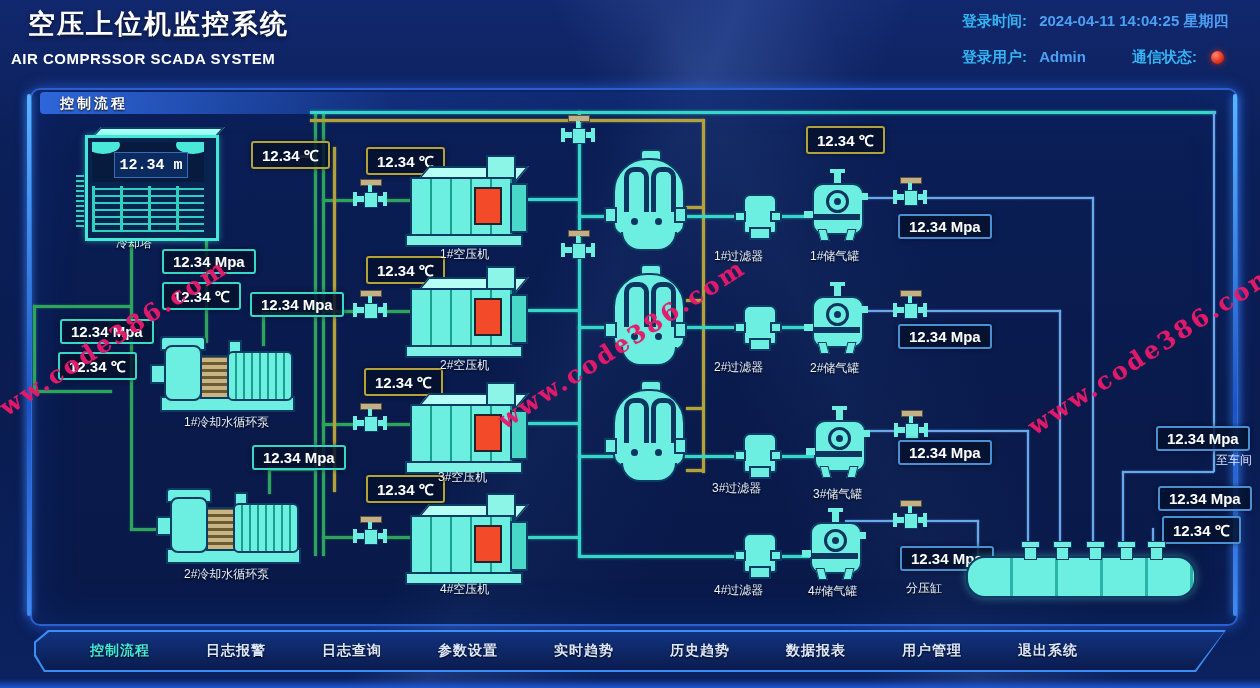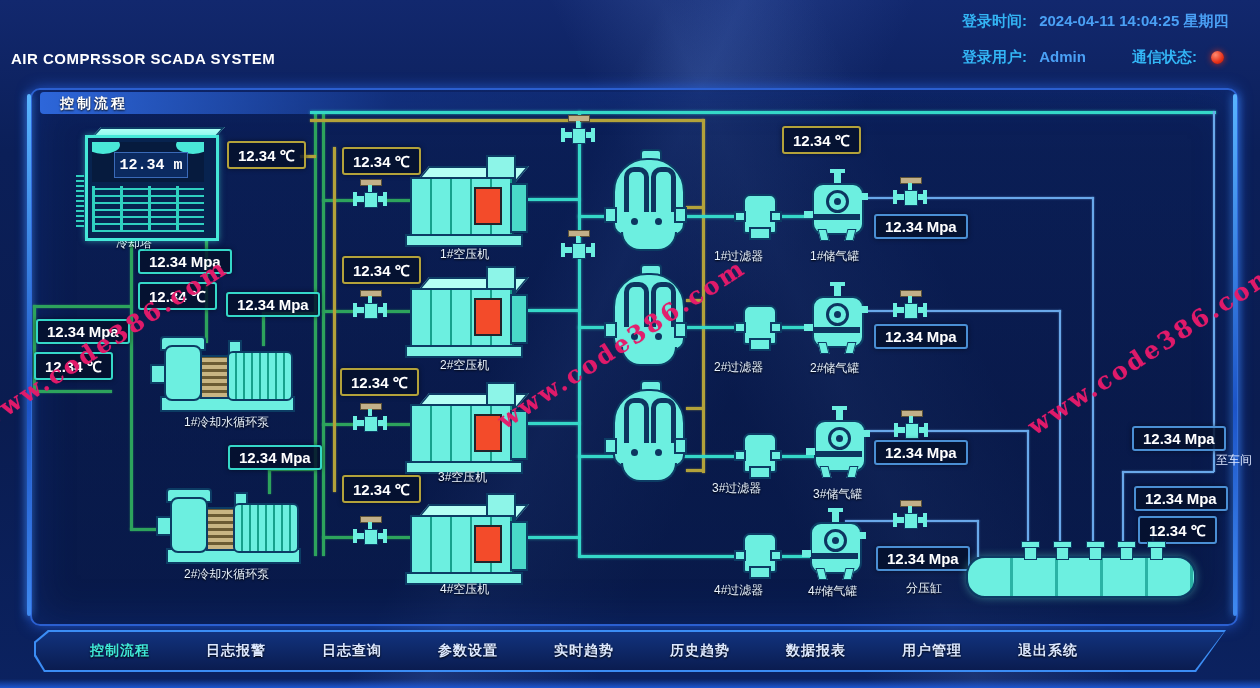--- a/index.html
+++ b/index.html
@@ -35,21 +35,21 @@
   
   .pipe{position:absolute;}
   .pipe.h{height:3px;} .pipe.v{width:3px;}
   .pg{background:#2da35c;box-shadow:0 0 2px rgba(45,163,92,.8);}
   .py{background:#b3a23a;box-shadow:0 0 2px rgba(179,162,58,.8);}
   .pc{background:#35d8c8;box-shadow:0 0 3px rgba(53,216,200,.7);}
   .pb{background:#69a8ea;box-shadow:0 0 2px rgba(105,168,234,.7);}
   .pb.h{height:2px;} .pb.v{width:2px;}
   
   .gauge{position:absolute;padding:2px 9px;font-size:15px;font-weight:bold;color:#fff;white-space:nowrap;
-    background:rgba(5,16,44,.85);border:2px solid;border-radius:3px;box-shadow:0 0 5px rgba(0,0,0,.5);}
+    background:rgba(5,16,44,.85);border:2px solid;border-radius:3px;box-shadow:0 0 5px rgba(0,0,0,.5);margin-left:24px;}
   .b-teal{border-color:#35d8c8;} .b-yellow{border-color:#b3a23a;} .b-blue{border-color:#4a8fd4;}
   .eq-label{position:absolute;font-size:12px;color:#eaf4ff;white-space:nowrap;text-shadow:0 1px 2px #000;}
   .sub-label{position:absolute;font-size:12px;color:#dfe8ff;white-space:nowrap;}
   
   .cyan{background:#6cefe0;border:2px solid #0c3c64;}
   
   .tower{position:absolute;left:85px;top:127px;width:135px;height:110px;font-family:Liberation Mono, monospace;}
   .tw-top{position:absolute;left:10px;top:0;width:120px;height:9px;background:#a9fff4;border:2px solid #0c3c64;transform:skewX(-42deg);}
   .tw-body{position:absolute;left:0;top:8px;width:128px;height:100px;border:3px solid #45e8d8;background:#07234f;box-shadow:0 0 6px rgba(69,232,216,.5);}
   .tw-screen{position:absolute;left:4px;top:4px;width:112px;height:40px;background:#061b3e;overflow:hidden;}
@@ -127,20 +127,21 @@
     clip-path:polygon(13px 0,100% 0,calc(100% - 29px) 100%,9px 100%,0 60%,0 28%);}
   .nav-items{position:absolute;inset:0;display:flex;align-items:center;padding-left:56px;gap:56px;}
   .nav-item{font-size:14px;font-weight:bold;color:#dce8ff;letter-spacing:1px;cursor:pointer;white-space:nowrap;text-shadow:0 1px 2px #000;}
   .nav-item.active{color:#3fe8d8;}
 </style>
 </head>
 <body>
 
 <div id="stage">
 
+  <div class="h-title">空压上位机监控系统</div>
   <div class="h-sub">AIR COMPRSSOR SCADA SYSTEM</div>
   <div class="h-info" style="left:962px;top:12px;">
     <span class="h-lab">登录时间:</span>
     <span class="h-val">2024-04-11 14:04:25 星期四</span>
   </div>
   <div class="h-info" style="left:962px;top:48px;">
     <span class="h-lab">登录用户:</span>
     <span class="h-val">Admin</span>
     <span class="h-lab" style="margin-left:42px;">通信状态:</span>
     <span class="comm-dot"></span>

